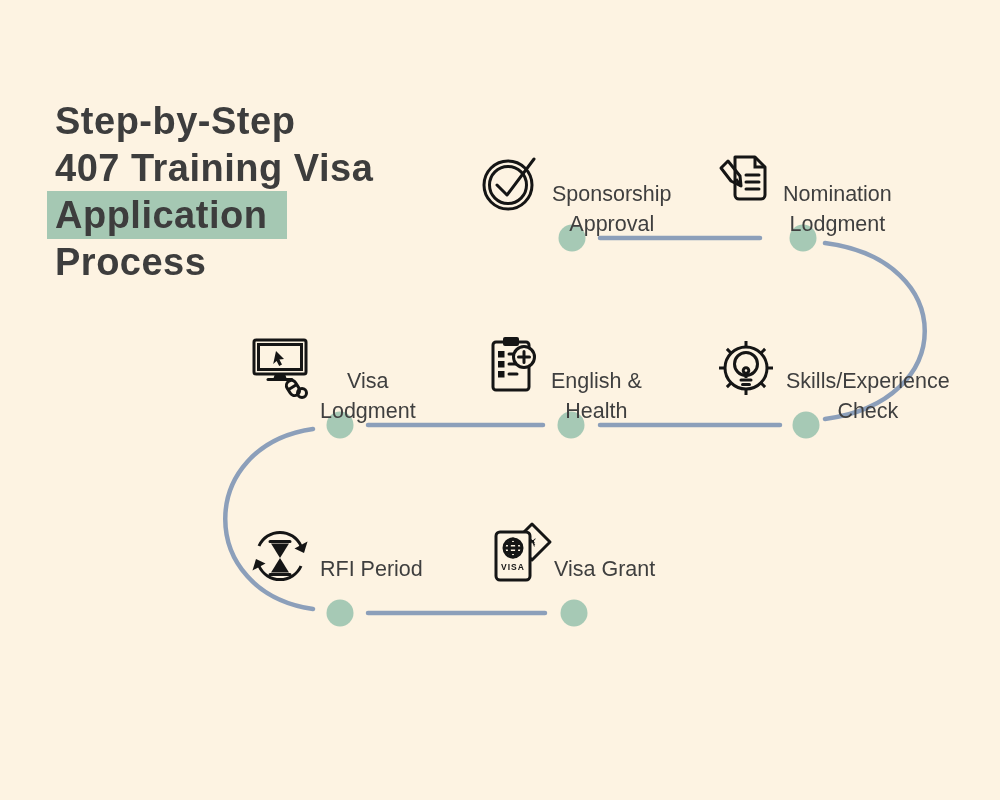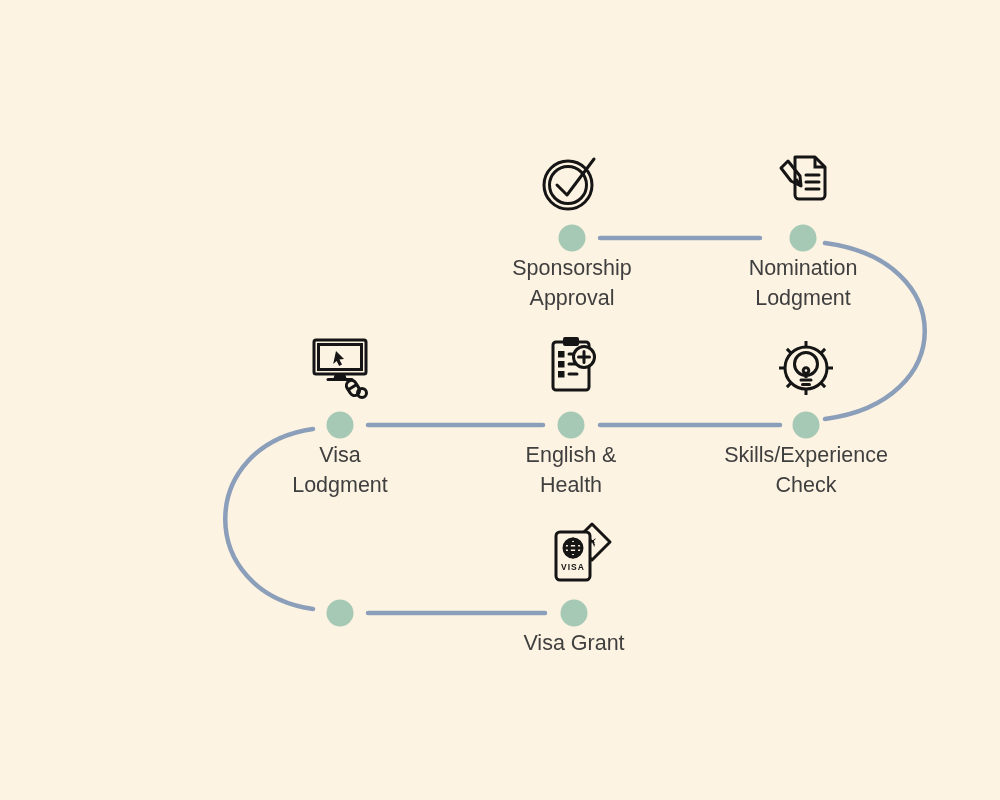--- a/index.html
+++ b/index.html
@@ -17,39 +17,45 @@
   }
   .title .hl{
     background:#a5c8b3;
     padding:3px 20px 3px 8px;margin-left:-8px;
   }
   .connector{position:absolute;left:0;top:0;}
   .connector path{stroke:#8c9fba;stroke-width:4.5;fill:none;stroke-linecap:round;}
   .connector circle{fill:#a6c9b5;}
   .step{
     position:absolute;width:200px;
-    display:flex;flex-direction:column;align-items:center;
+    display:flex;flex-direction:row;align-items:flex-start;
     transform:translateX(-50%);
   }
   .step .icon{height:74px;display:flex;align-items:flex-end;justify-content:center;}
   .step .icon svg{display:block;}
   .step .label{
     margin-top:36px;
     font-size:21.5px;line-height:30px;color:#3f3f3f;
     text-align:center;white-space:pre-line;
   }
   .ic{stroke:#151515;fill:none;stroke-width:3;}
   .ic-fill{fill:#151515;stroke:none;}
   .ic-bg{fill:#fdf3e2;}
 </style>
 </head>
 <body>
 
 <div class="canvas">
 
+  <div class="title">
+    <div><span>Step-by-Step</span></div>
+    <div><span>407 Training Visa</span></div>
+    <div><span class="hl">Application</span></div>
+    <div><span>Process</span></div>
+  </div>
 
   <svg class="connector" width="1000" height="800" viewBox="0 0 1000 800">
     <path d="M 600 238 L 760 238"></path>
     <path d="M 825 243 C 958 260 958 402 825 419"></path>
     <path d="M 600 425 L 780 425"></path>
     <path d="M 368 425 L 543 425"></path>
     <path d="M 313 429 C 196 446 196 592 313 609"></path>
     <path d="M 368 613 L 545 613"></path>
     <circle cx="572" cy="238" r="13.5"></circle>
     <circle cx="803" cy="238" r="13.5"></circle>
@@ -133,20 +139,34 @@
           <rect class="ic" x="48" y="48" width="10" height="16" rx="5" stroke-width="2.6"></rect>
           <path class="ic" d="M48 55 H58" stroke-width="2"></path>
         </g>
         <circle class="ic" cx="62" cy="61" r="4.5" stroke-width="2.6"></circle>
       </svg>
     </div>
     <div class="label">Visa
 Lodgment</div>
   </div>
 
+  <div class="step" style="left:340px;top:518px">
+    <div class="icon">
+      <svg width="80" height="72" viewBox="0 0 80 72">
+        <path class="ic" d="M19 26 A23 23 0 0 1 61 26" stroke-width="4.2"></path>
+        <path class="ic" d="M61 46 A23 23 0 0 1 19 46" stroke-width="4.2"></path>
+        <path class="ic-fill" d="M64 33 L67.5 21.5 L54.5 28.5 Z"></path>
+        <path class="ic-fill" d="M16 39 L12.5 50.5 L25.5 43.5 Z"></path>
+        <path class="ic" d="M30 21.5 H50 M30 54.5 H50" stroke-width="3.4" stroke-linecap="round"></path>
+        <path class="ic-fill" d="M31 23.5 H49 L40 38 Z"></path>
+        <path class="ic-fill" d="M31 52.5 H49 L40 38 Z"></path>
+      </svg>
+    </div>
+    <div class="label">RFI Period</div>
+  </div>
 
   <div class="step" style="left:574px;top:518px">
     <div class="icon">
       <svg width="80" height="72" viewBox="0 0 80 72">
         <path class="ic ic-bg" d="M58 4 L76 22 L58 40 L40 22 Z" stroke-width="3" fill="#fdf3e2" stroke-linejoin="round"></path>
         <text x="58" y="27" transform="rotate(-45 58 22)" font-size="14" text-anchor="middle" fill="#151515">✈</text>
         <rect class="ic ic-bg" x="22" y="12" width="34" height="48" rx="4" stroke-width="3" fill="#fdf3e2"></rect>
         <circle class="ic" cx="39" cy="28" r="9" stroke-width="2.4"></circle>
         <ellipse class="ic" cx="39" cy="28" rx="3.8" ry="9" stroke-width="1.5"></ellipse>
         <path class="ic" d="M30 28 H48 M31.5 23.5 H46.5 M31.5 32.5 H46.5" stroke-width="1.5"></path>

